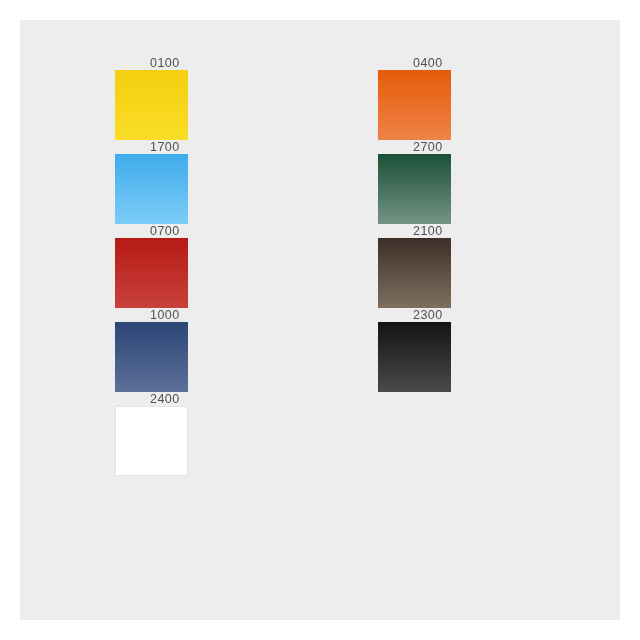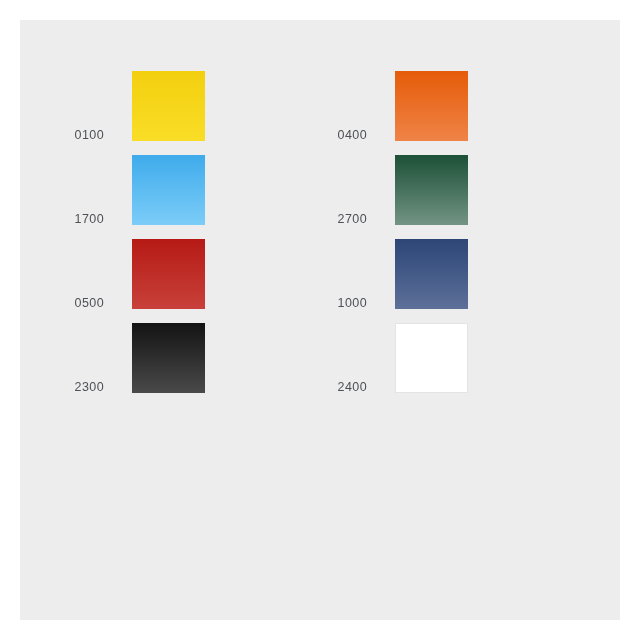--- a/index.html
+++ b/index.html
@@ -35,22 +35,22 @@
     grid-template-rows: repeat(6, 84px);
     align-content: start;
     justify-content: start;
     padding-top: 37px;
     padding-left: 0px;
     box-sizing: border-box;
   }
 
   .swatch-cell {
     display: flex;
-    flex-direction: row;
-    align-items: flex-end;
+    flex-direction: column;
+    align-items: center;
     justify-content: flex-start;
     height: 84px;
   }
 
   .swatch-label {
     width: 112px;
     text-align: right;
     padding-right: 28px;
     box-sizing: border-box;
     font-size: 12.5px;
@@ -86,22 +86,26 @@
       </div>
       <div class="swatch-cell">
         <div class="swatch-label">1700</div>
         <div class="swatch-chip" style="background: linear-gradient(rgb(63, 171, 235) 0%, rgb(124, 205, 248) 100%);"></div>
       </div>
       <div class="swatch-cell">
         <div class="swatch-label">2700</div>
         <div class="swatch-chip" style="background: linear-gradient(rgb(28, 80, 55) 0%, rgb(115, 148, 132) 100%);"></div>
       </div>
       <div class="swatch-cell">
-        <div class="swatch-label">0500</div>
+        <div class="swatch-label">0700</div>
         <div class="swatch-chip" style="background: linear-gradient(rgb(182, 26, 21) 0%, rgb(200, 65, 58) 100%);"></div>
+      </div>
+      <div class="swatch-cell">
+        <div class="swatch-label">2100</div>
+        <div class="swatch-chip" style="background: linear-gradient(rgb(61, 47, 40) 0%, rgb(126, 111, 95) 100%);"></div>
       </div>
       <div class="swatch-cell">
         <div class="swatch-label">1000</div>
         <div class="swatch-chip" style="background: linear-gradient(rgb(44, 70, 119) 0%, rgb(93, 112, 153) 100%);"></div>
       </div>
       <div class="swatch-cell">
         <div class="swatch-label">2300</div>
         <div class="swatch-chip" style="background: linear-gradient(rgb(19, 19, 19) 0%, rgb(74, 74, 74) 100%);"></div>
       </div>
       <div class="swatch-cell">

